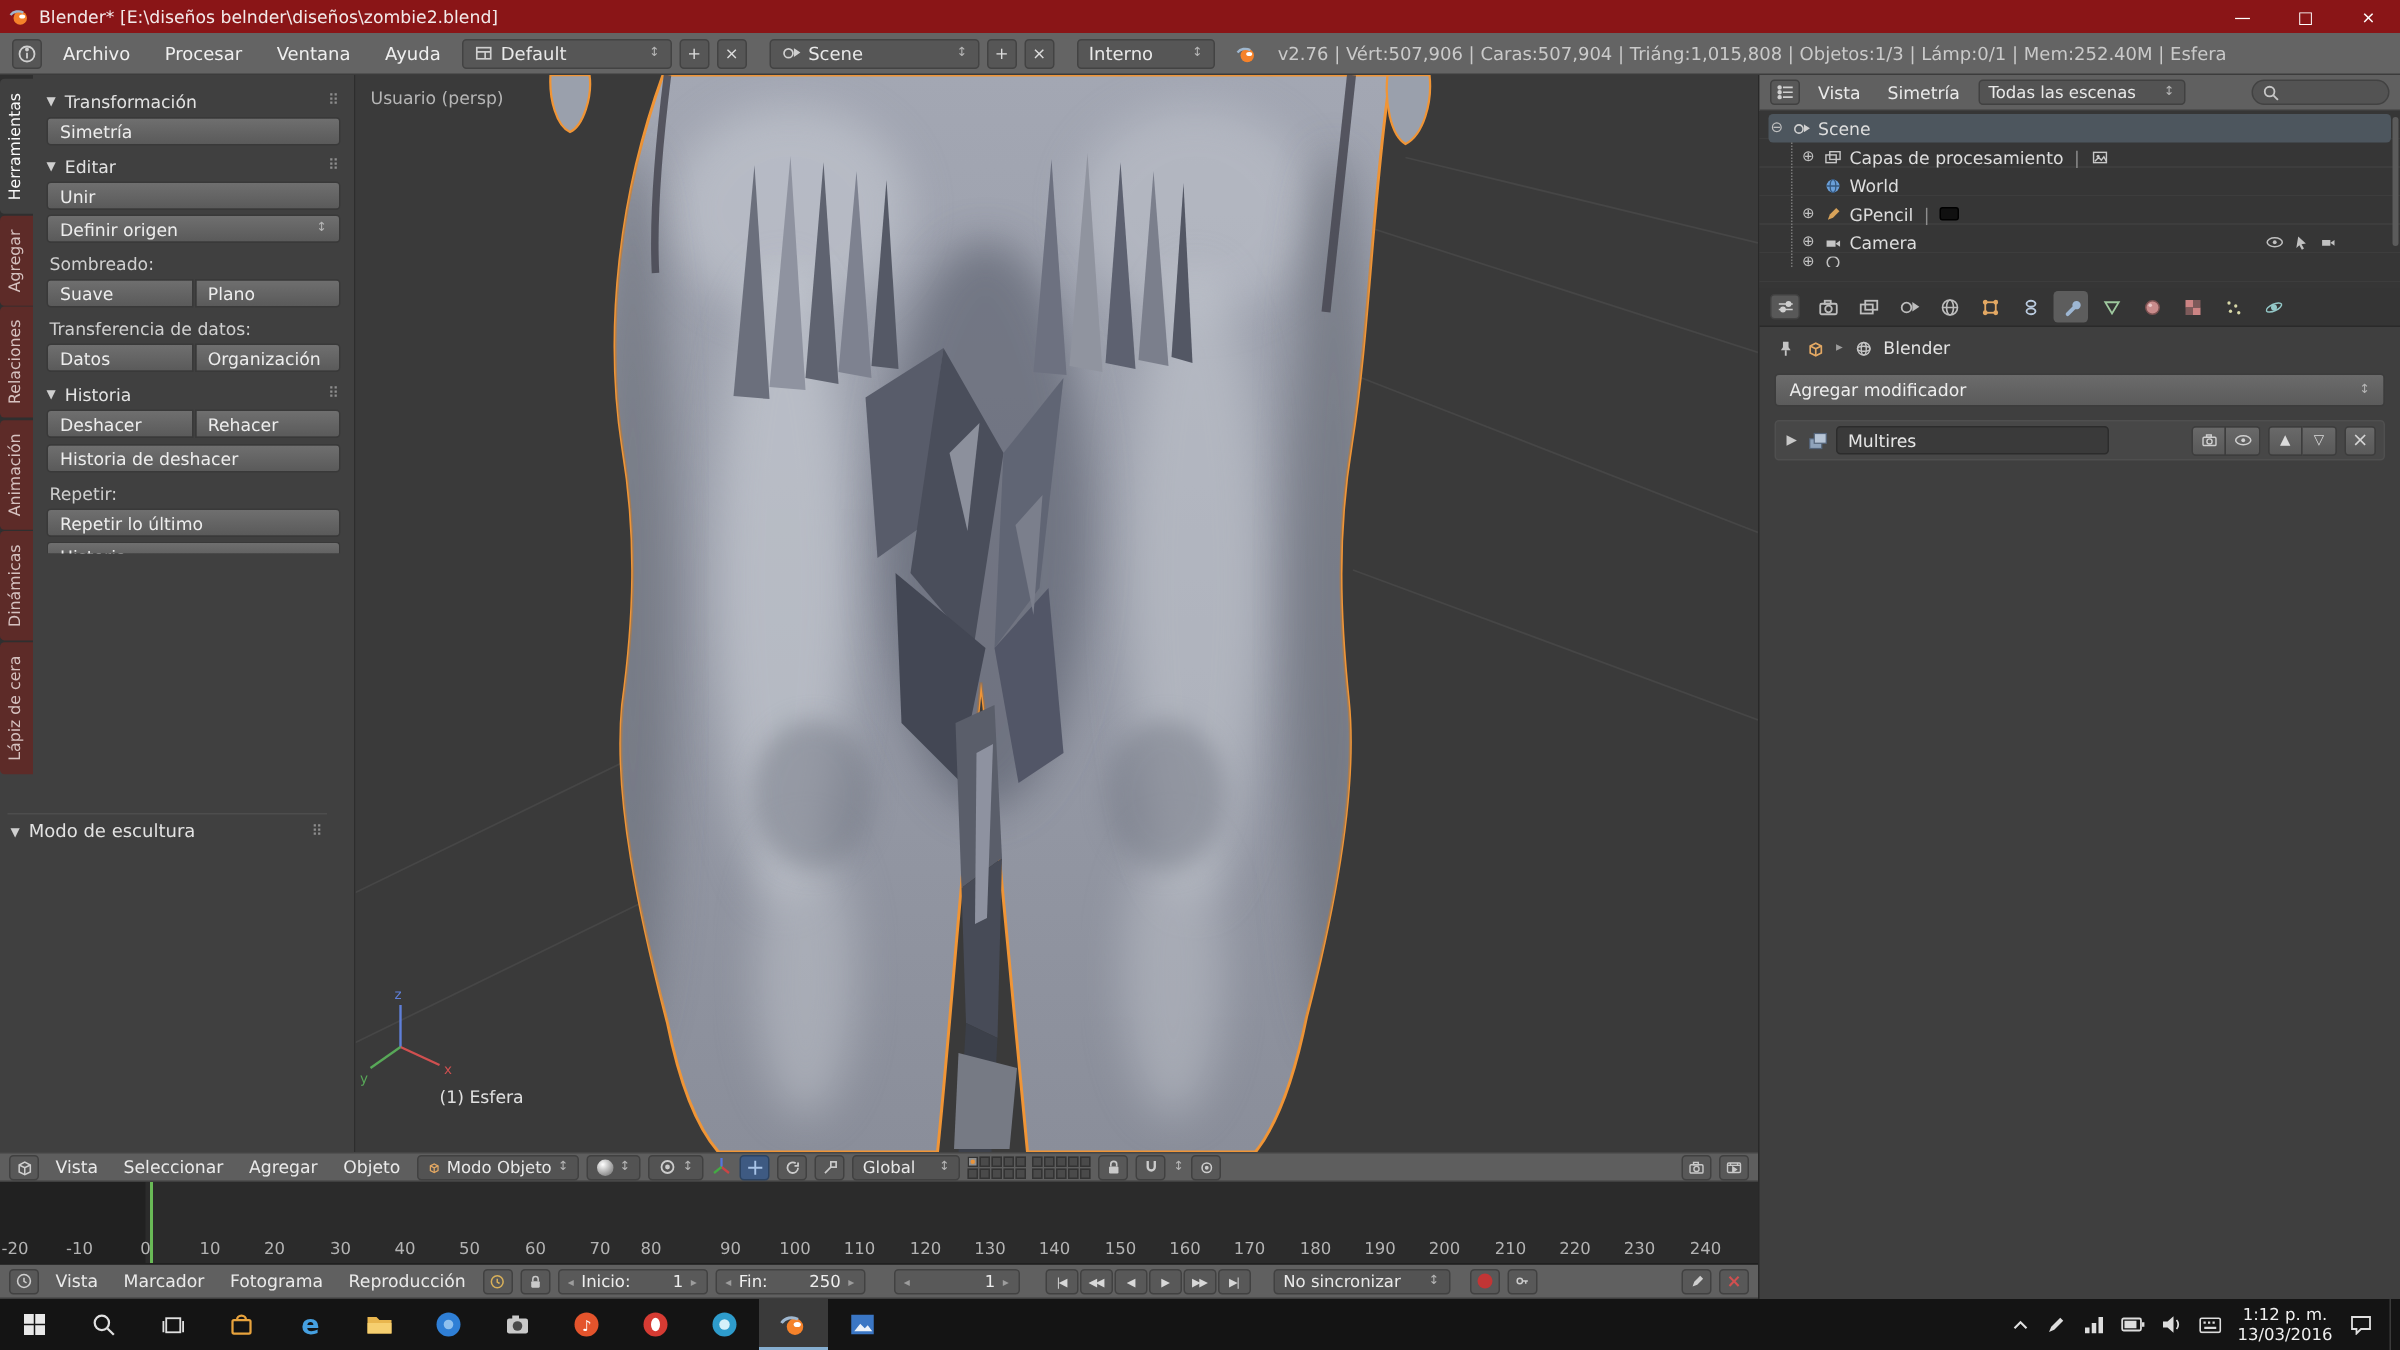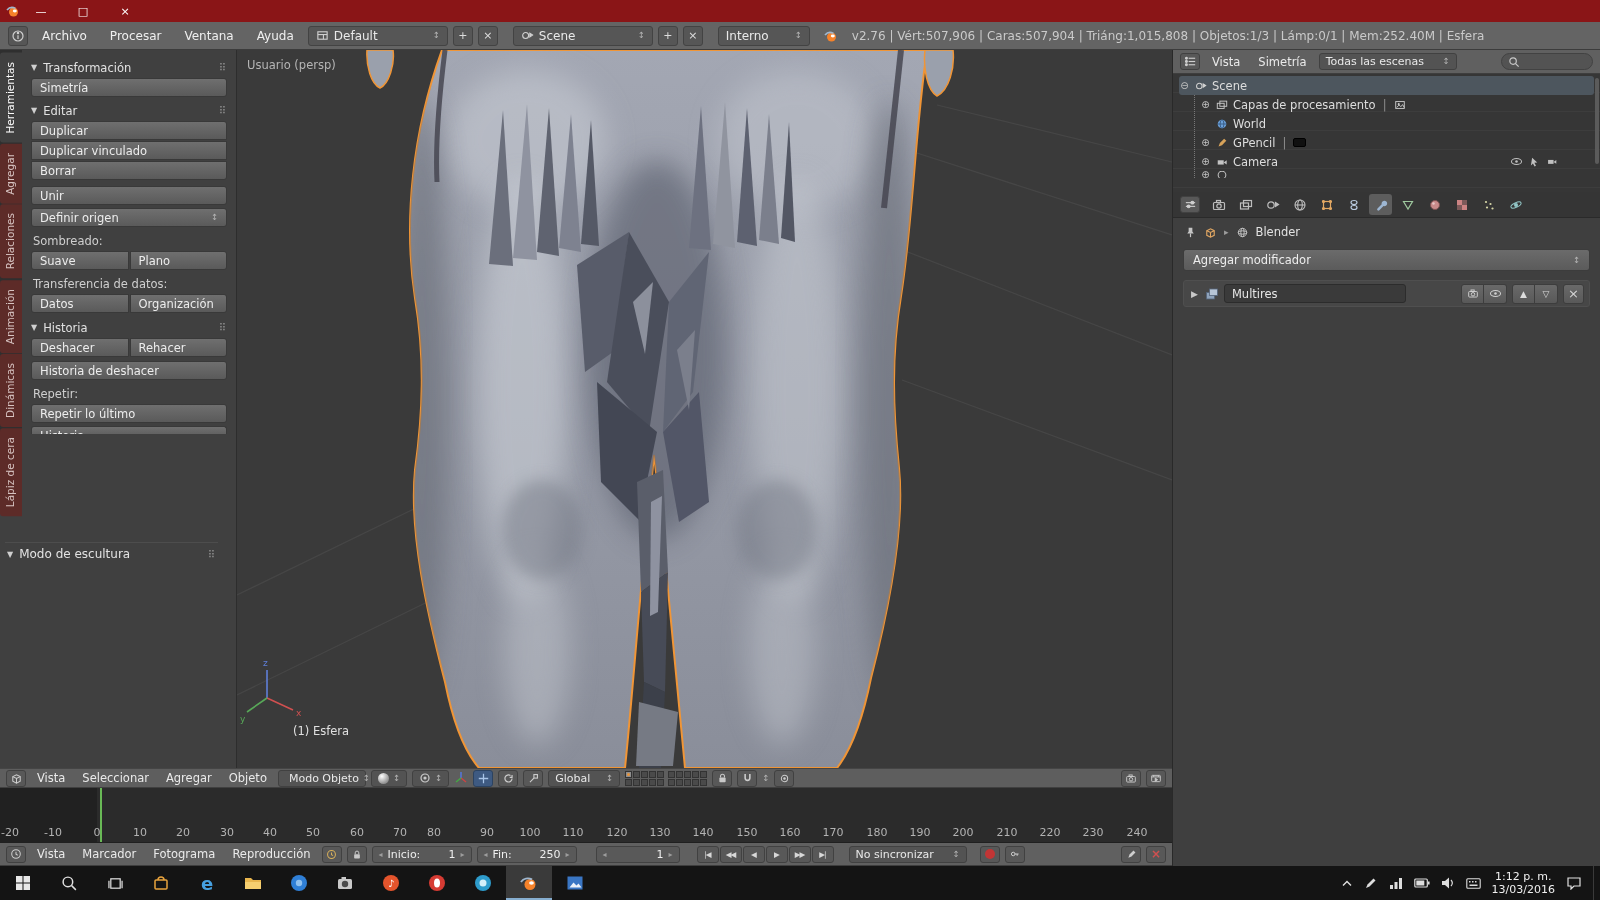--- a/index.html
+++ b/index.html
@@ -114,20 +114,21 @@
 <div class="screen">
 
   <div class="titlebar">
     <span>
       <svg width="14" height="14" viewBox="0 0 14 14">
           <circle cx="7.5" cy="8" r="4.5" fill="#f5822a"></circle>
           <ellipse cx="8.8" cy="7" rx="2" ry="1.4" fill="#fff"></ellipse>
           <path d="M1,6 C3,3.6 6.5,2.8 9.5,4.4" stroke="#9fb7cf" stroke-width="1.6" fill="none"></path>
         </svg>
     </span>
+    <span class="tb-title">Blender* [E:\diseños belnder\diseños\zombie2.blend]</span>
     <div class="winbtn">—</div>
     <div class="winbtn">□</div>
     <div class="winbtn">×</div>
   </div>
 
   <div class="topbar">
     <span class="sq">
       <svg width="14" height="14" viewBox="0 0 14 14" stroke="#cfcfcf" fill="none" stroke-width="1.2">
           <circle cx="7" cy="7" r="5"></circle>
           <line x1="7" y1="6.2" x2="7" y2="10"></line>
@@ -191,25 +192,20 @@
             <span class="tri">▼</span>
             <span>Transformación</span>
             <span class="grip">⠿</span>
           </div>
           <div class="bbtn">Simetría</div>
 
           <div class="phead">
             <span class="tri">▼</span>
             <span>Editar</span>
             <span class="grip">⠿</span>
-          </div>
-          <div class="bgroup">
-            <div class="bbtn t">Duplicar</div>
-            <div class="bbtn m">Duplicar vinculado</div>
-            <div class="bbtn b">Borrar</div>
           </div>
           <div class="bbtn">Unir</div>
           <div class="bbtn" style="margin-top:3px">
             <span>Definir origen</span>
             <span class="updn" style="margin-left:auto">↕</span>
           </div>
           <div class="slabel">Sombreado:</div>
           <div class="half">
             <div class="bbtn">Suave</div>
             <div class="bbtn">Plano</div>
@@ -328,21 +324,21 @@
         <span class="ibtn">
           <svg width="13" height="13" viewBox="0 0 14 14" stroke="#cfcfcf" fill="none" stroke-width="1.1">
               <path d="M3,5 l4,-2 4,2 v5 l-4,2 -4,-2 z"></path>
               <path d="M3,5 l4,2 4,-2 M7,7 v5"></path>
             </svg>
         </span>
         <span class="hmenu">Vista</span>
         <span class="hmenu">Seleccionar</span>
         <span class="hmenu">Agregar</span>
         <span class="hmenu">Objeto</span>
-        <div class="dd2" style="width:88px">
+        <div class="dd2" style="width:108px">
           <svg width="11" height="11" viewBox="0 0 14 14" stroke="#e3a863" fill="none" stroke-width="1.3">
               <path d="M3,5 l4,-2 4,2 v5 l-4,2 -4,-2 z"></path>
               <path d="M3,5 l4,2 4,-2 M7,7 v5"></path>
             </svg>
           <span style="flex:1">Modo Objeto</span>
           <span class="updn">↕</span>
         </div>
         <div class="dd2">
           <span class="shadeball"></span>
           <span class="updn">↕</span>

